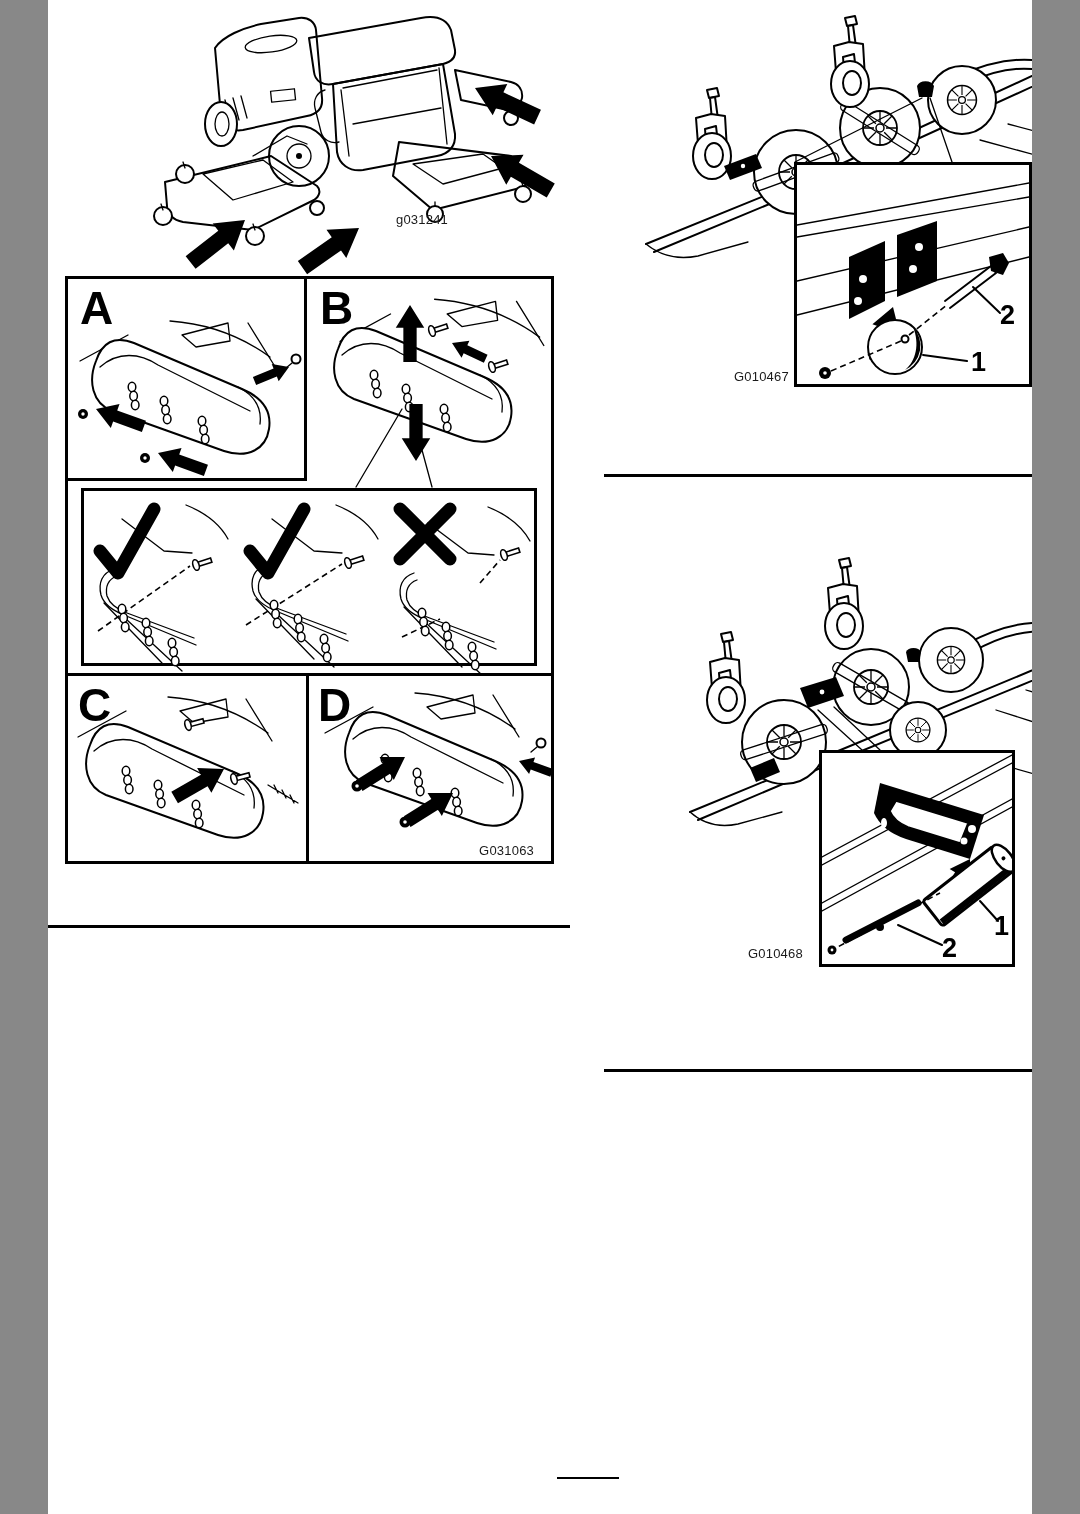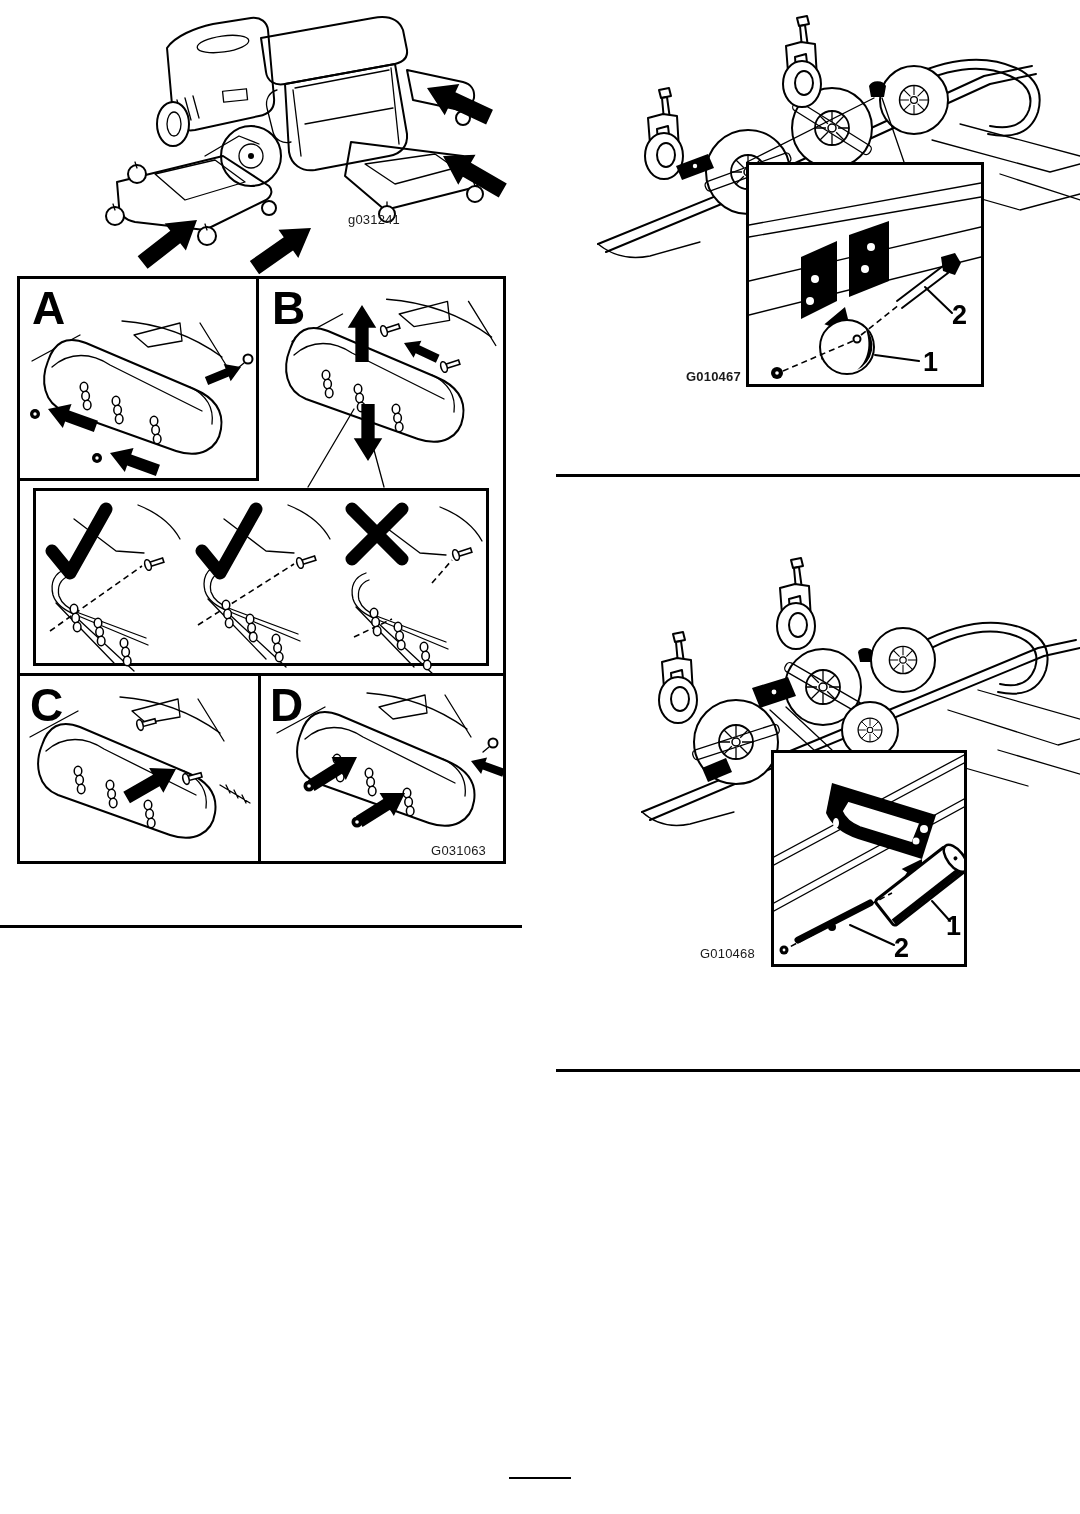--- a/index.html
+++ b/index.html
@@ -1,17 +1,17 @@
 <!DOCTYPE html>
 <html><head>
 <meta charset="utf-8">
 <style>
   html,body{margin:0;padding:0;background:#888;}
   .page{
-    position:relative;width:1080px;height:1514px;margin:0 auto;
+    position:relative;width:984px;height:1514px;margin:0 auto;
     background:#fff;overflow:hidden;
     font-family:"Liberation Sans","DejaVu Sans",sans-serif;
     color:#000;
   }
   .abs{position:absolute;}
   svg{display:block;overflow:visible;}
   .panel-letter{
     position:absolute;font-size:46px;font-weight:800;line-height:1;
     letter-spacing:-1px;color:#000;
   }
@@ -288,21 +288,21 @@
 
       <path class="ink" d="M148,136 L194,101 M153,143 L199,108 M194,101 L199,108"></path>
       <path class="blk" d="M192,92 L206,88 L212,98 L206,110 L194,106 Z"></path>
 
       <path class="ink" d="M176,122 L203,148" stroke-width="2.2"></path>
       <path class="ink" d="M126,190 L170,196" stroke-width="2.2"></path>
     </svg>
     <span class="callout-num" style="left:203px;top:137px;">2</span>
     <span class="callout-num" style="left:174px;top:184px;">1</span>
   </div>
-  <span class="fig-code" style="left:686px;top:370px;font-weight:bold;">G010467</span>
+  <span class="fig-code" style="left:686px;top:370px;">G010467</span>
 
   <div class="rule" style="left:556px;top:474px;width:524px;height:3px;"></div>
 
   <svg class="abs" style="left:618px;top:560px;" width="465" height="285" viewBox="0 0 465 285">
 
     <path class="ink" d="M24,252 L160,196 L420,88 L458,80"></path>
     <path class="ink" d="M32,260 L164,204 L426,96 L462,88"></path>
     <path class="thin" d="M24,252 Q44,270 72,264 L116,252"></path>
 
     <path class="ink" d="M300,84 Q360,52 404,68 Q436,80 428,110 Q418,140 380,132"></path>

